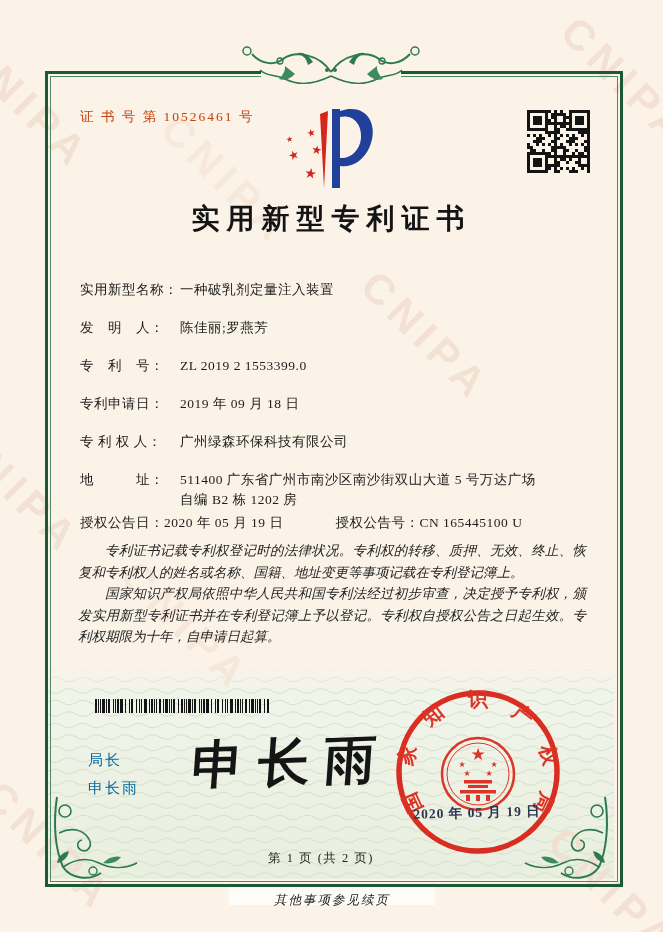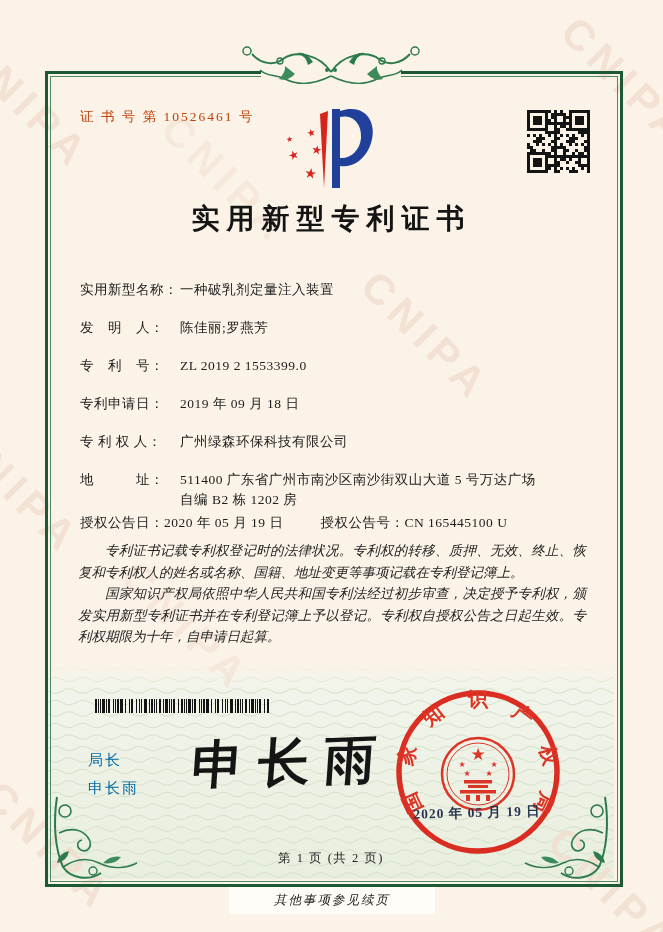--- a/index.html
+++ b/index.html
@@ -34,40 +34,40 @@
   .qr{position:absolute;left:527px;top:110px;width:63px;height:63px;z-index:5;}
   .title{position:absolute;left:0;top:200px;width:663px;text-align:center;z-index:5;
       font-size:28px;font-weight:bold;letter-spacing:7px;color:#141414;}
 
   
   .fields{position:absolute;left:80px;top:281px;width:508px;z-index:5;font-size:13.5px;
       letter-spacing:.5px;color:#1d1d1d;}
   .row{position:absolute;left:0;white-space:nowrap;}
   .row .lbl{display:inline-block;min-width:100px;}
   .addr2{position:absolute;left:100px;white-space:nowrap;}
-  .grant .pair2{margin-left:37px;text-align:center;}
+  .grant .pair2{margin-left:52px;text-align:center;}
 
   
   .body-text{position:absolute;left:78px;top:540px;width:508px;z-index:5;font-size:13.5px;
       line-height:21.5px;color:#242424;font-style:italic;text-align:justify;}
   .body-text p{margin:0;text-indent:2em;}
 
   
   .barcode{position:absolute;left:95px;top:699px;width:176px;height:14px;z-index:5;}
   .director{position:absolute;left:88px;top:751px;z-index:5;
       font-family:"Liberation Sans","DejaVu Sans",sans-serif;font-size:15px;letter-spacing:2px;color:#0369a1;}
   .director div{margin-bottom:9px;}
   .signature{position:absolute;left:192px;top:728px;z-index:5;font-size:52px;font-weight:600;
       letter-spacing:14px;color:#151515;transform:rotate(-2deg) skewX(-6deg);white-space:nowrap;}
   .seal{position:absolute;left:392px;top:686px;width:172px;height:172px;z-index:6;opacity:.95;}
   .seal-date{position:absolute;left:398px;top:804px;width:158px;z-index:7;text-align:center;
       font-size:13.5px;font-weight:bold;letter-spacing:1px;color:#28334f;transform:rotate(-1.5deg);}
-  .page-info{position:absolute;left:45px;top:850px;width:572px;text-align:center;z-index:5;
+  .page-info{position:absolute;left:35px;top:850px;width:572px;text-align:center;z-index:5;
       font-size:12.5px;letter-spacing:1.5px;color:#222;}
-  .note{position:absolute;left:229px;top:887px;width:206px;height:27px;z-index:5;background:#fffdf8;
+  .note{position:absolute;left:229px;top:887px;width:206px;height:18px;z-index:5;background:#fffdf8;
       text-align:center;line-height:27px;font-size:12.5px;letter-spacing:2px;color:#222;font-style:italic;}
 </style>
 </head>
 <body>
 
 <div class="page">
 
   <div class="waves-wrap">
     <svg id="waves" width="566" height="217" viewBox="0 0 566 217">
         <path d="M0 6 q7 4.5 14 0 q7 -4.5 14 0 q7 4.5 14 0 q7 -4.5 14 0 q7 4.5 14 0 q7 -4.5 14 0 q7 4.5 14 0 q7 -4.5 14 0 q7 4.5 14 0 q7 -4.5 14 0 q7 4.5 14 0 q7 -4.5 14 0 q7 4.5 14 0 q7 -4.5 14 0 q7 4.5 14 0 q7 -4.5 14 0 q7 4.5 14 0 q7 -4.5 14 0 q7 4.5 14 0 q7 -4.5 14 0 q7 4.5 14 0 q7 -4.5 14 0 q7 4.5 14 0 q7 -4.5 14 0 q7 4.5 14 0 q7 -4.5 14 0 q7 4.5 14 0 q7 -4.5 14 0 q7 4.5 14 0 q7 -4.5 14 0 q7 4.5 14 0 q7 -4.5 14 0 q7 4.5 14 0 q7 -4.5 14 0 q7 4.5 14 0 q7 -4.5 14 0 q7 4.5 14 0 q7 -4.5 14 0 q7 4.5 14 0 q7 -4.5 14 0 q7 4.5 14 0 q7 -4.5 14 0" fill="none" stroke="#d4e2ca" stroke-width="1"></path>

